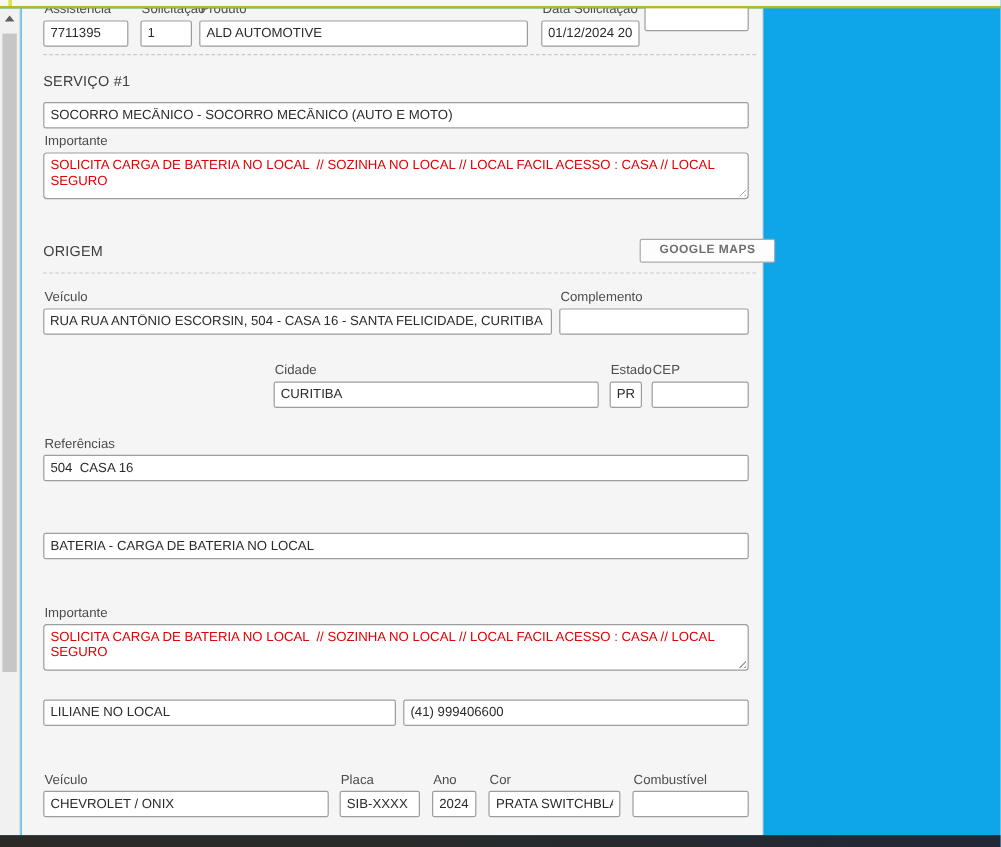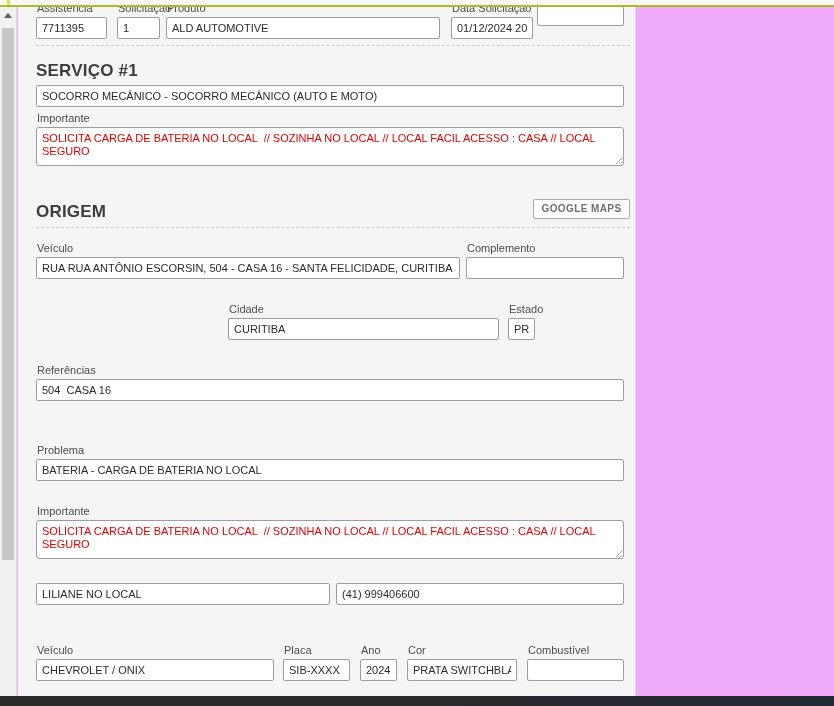--- a/index.html
+++ b/index.html
@@ -1,18 +1,18 @@
 <!DOCTYPE html>
 <html><head>
 <meta charset="utf-8">
 <style>
   html,body{margin:0;padding:0;background:#ffffff;}
   .screen{
     position:relative;width:834px;height:706px;overflow:hidden;
-    background:#f0abfc;font-family:"Liberation Sans",sans-serif;
+    background:#0ea5e9;font-family:"Liberation Sans",sans-serif;
     -webkit-font-smoothing:antialiased;
   }
   
   .top-strip{position:absolute;left:0;top:0;width:834px;height:5px;background:#f7f7f7;z-index:6;}
   .accent-line{position:absolute;left:0;top:5px;width:834px;height:2px;background:#aeb92c;z-index:7;}
   .accent-tick{position:absolute;left:7px;top:0;width:3px;height:5px;background:#dde24f;z-index:8;}
   
   .v-scrollbar{position:absolute;left:0;top:7px;width:17px;height:689px;background:#f1f1f1;border-right:1px solid #d8d8d8;box-sizing:border-box;z-index:5;}
   .sb-btn-up{position:absolute;left:0;top:0;width:16px;height:17px;display:flex;align-items:center;justify-content:center;}
   .sb-arrow{width:0;height:0;border-left:4px solid transparent;border-right:4px solid transparent;border-bottom:5px solid #5f5f5f;}
@@ -21,21 +21,21 @@
   .panel{position:absolute;left:18px;top:7px;width:618px;height:689px;background:#f5f5f5;border-right:1px solid #dddddd;box-sizing:border-box;z-index:1;}
   
   .bottom-bar{position:absolute;left:0;top:696px;width:834px;height:10px;background:linear-gradient(90deg,#2b2a27 0%,#2a2a29 40%,#222835 100%);z-index:9;}
   
   .grp{position:absolute;z-index:3;}
   .grp .lbl{display:block;font-size:11px;line-height:13px;color:#4c4c4c;margin:0 0 2px 1px;white-space:nowrap;}
   .grp input{display:block;width:100%;height:22px;box-sizing:border-box;border:1px solid #9d9d9d;border-radius:2px;background:#ffffff;padding:0 5px;font-family:"Liberation Sans",sans-serif;font-size:11px;color:#2b2b2b;outline:none;white-space:nowrap;overflow:hidden;}
   .ta-wrap{position:relative;}
   .grp textarea{display:block;width:100%;height:39px;box-sizing:border-box;border:1px solid #9d9d9d;border-radius:3px;background:#ffffff;padding:4px 5px;font-family:"Liberation Sans",sans-serif;font-size:11px;line-height:13px;color:#e10000;resize:none;outline:none;overflow:hidden;}
   .resize-grip{position:absolute;right:2px;bottom:2px;width:9px;height:9px;background:repeating-linear-gradient(135deg,transparent 0 2px,#a5a5a5 2px 3px);clip-path:polygon(100% 0,100% 100%,0 100%);}
-  .heading{position:absolute;z-index:3;font-size:17px;font-weight:bold;color:#3d3d3d;letter-spacing:.2px;}
+  .heading{position:absolute;z-index:3;font-size:12px;font-weight:normal;color:#3d3d3d;letter-spacing:.2px;}
   .dashed-sep{position:absolute;left:36px;width:594px;height:0;border-top:1px dashed #c9c9c9;z-index:2;}
   .btn{
     position:absolute;z-index:4;box-sizing:border-box;height:20px;background:#fdfdfd;border:1px solid #ababab;border-radius:2px;
     font-size:10px;font-weight:bold;color:#6f6f6f;letter-spacing:.4px;text-align:center;line-height:18px;cursor:pointer;
   }
 </style>
 </head>
 <body>
 
 <div class="screen">
@@ -82,49 +82,52 @@
   </div>
   <div class="grp" style="left:36px;top:112px;width:588px">
     <span class="lbl">Importante</span>
     <div class="ta-wrap">
       <textarea style="">SOLICITA CARGA DE BATERIA NO LOCAL  // SOZINHA NO LOCAL // LOCAL FACIL ACESSO : CASA // LOCAL SEGURO</textarea>
       <div class="resize-grip"></div>
     </div>
   </div>
 
   <div class="heading" style="left:36px;top:202px">ORIGEM</div>
-  <div class="btn" style="left:533px;top:199px;width:97px">GOOGLE MAPS</div>
+  <div class="btn" style="left:533px;top:199px;width:113px">GOOGLE MAPS</div>
 
   <div class="dashed-sep" style="top:227px"></div>
 
   <div class="grp" style="left:36px;top:242px;width:424px">
     <span class="lbl">Veículo</span>
     <input type="text" value="RUA RUA ANTÔNIO ESCORSIN, 504 - CASA 16 - SANTA FELICIDADE, CURITIBA - PR, 82015-000, BRAS" style="">
   </div>
   <div class="grp" style="left:466px;top:242px;width:158px">
     <span class="lbl">Complemento</span>
     <input type="text" value="" style="">
   </div>
 
   <div class="grp" style="left:228px;top:303px;width:271px">
     <span class="lbl">Cidade</span>
     <input type="text" value="CURITIBA" style="">
   </div>
   <div class="grp" style="left:508px;top:303px;width:27px">
     <span class="lbl">Estado</span>
     <input type="text" value="PR" style="">
   </div>
+  <div class="grp" style="left:543px;top:303px;width:81px">
+    <span class="lbl">CEP</span>
+    <input type="text" value="" style="">
+  </div>
 
   <div class="grp" style="left:36px;top:364px;width:588px">
     <span class="lbl">Referências</span>
     <input type="text" value="504  CASA 16" style="">
   </div>
 
   <div class="grp" style="left:36px;top:444px;width:588px">
-    <span class="lbl">Problema</span>
     <input type="text" value="BATERIA - CARGA DE BATERIA NO LOCAL" style="">
   </div>
 
   <div class="grp" style="left:36px;top:505px;width:588px">
     <span class="lbl">Importante</span>
     <div class="ta-wrap">
       <textarea style="">SOLICITA CARGA DE BATERIA NO LOCAL  // SOZINHA NO LOCAL // LOCAL FACIL ACESSO : CASA // LOCAL SEGURO</textarea>
       <div class="resize-grip"></div>
     </div>
   </div>

